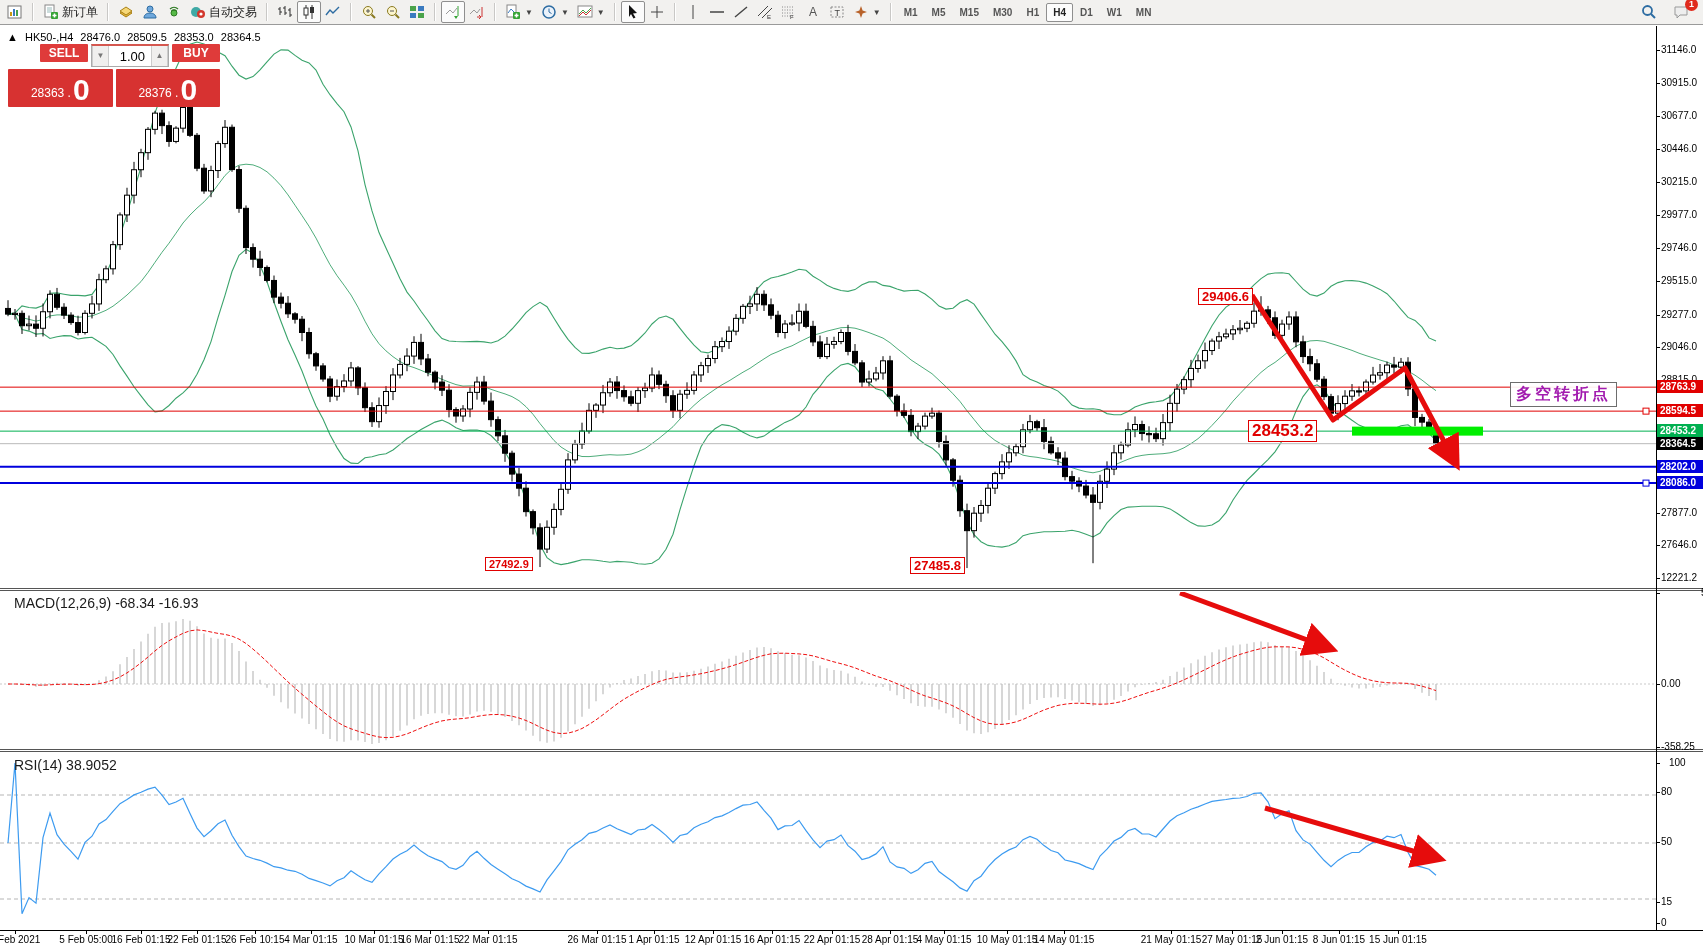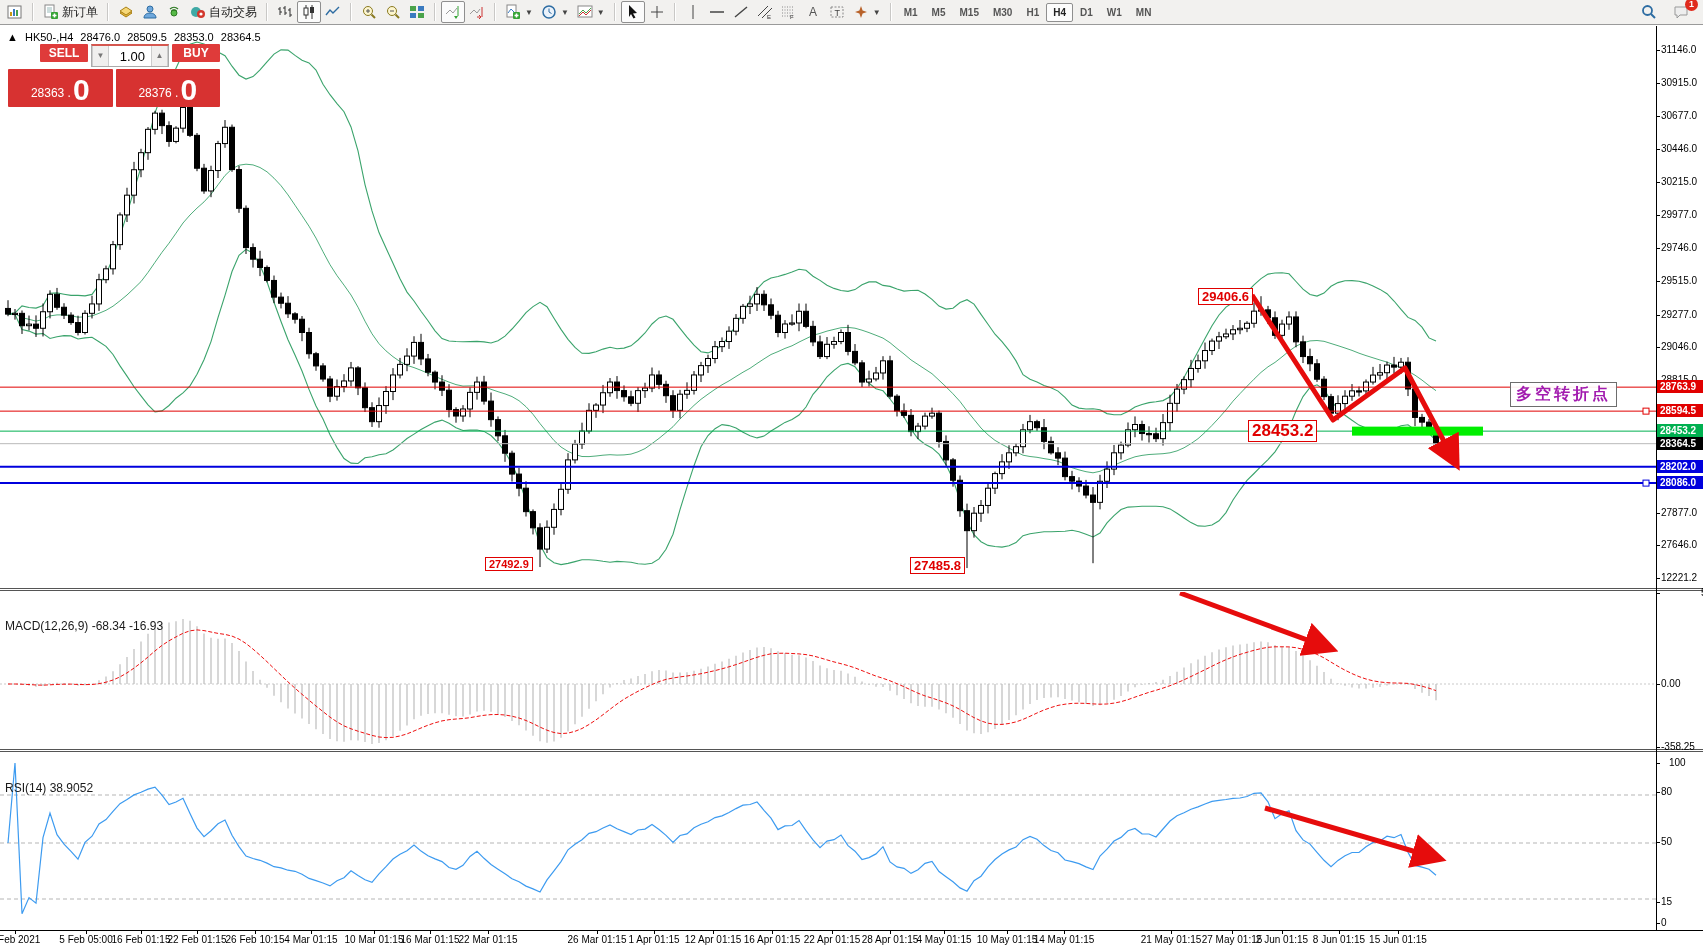--- a/index.html
+++ b/index.html
@@ -43,21 +43,21 @@
   #tp-row2{display:flex;gap:3px;margin-top:2px;}
   .tp-price{flex:1;background:#d73231;color:#fff;height:36px;display:flex;align-items:flex-end;
             justify-content:center;padding-bottom:2px;border-radius:1px;}
   .tp-price .small{font-size:12px;font-weight:normal;line-height:24px;}
   .tp-price .big{font-size:30px;font-weight:bold;line-height:30px;margin-left:2px;}
   
   .anno-red{position:absolute;border:1px solid #e00000;color:#e00000;background:rgba(255,255,255,.92);
             padding:0 3px;white-space:nowrap;z-index:7;font-weight:bold;}
   .anno-green{position:absolute;border:1px solid #6d6d6d;color:#a21caf;background:rgba(255,255,255,.92);
             padding:1px 5px;white-space:nowrap;z-index:7;font-weight:bold;letter-spacing:3px;}
-  .ind-label{position:absolute;left:5px;font-size:12px;color:#1a1a1a;z-index:5;margin-top:24px;}
+  .ind-label{position:absolute;left:14px;font-size:14px;color:#1a1a1a;z-index:5;}
   
   #time-axis{position:absolute;left:0;top:930px;width:1703px;height:17px;background:#fff;border-top:1px solid #000;}
   .x-label{position:absolute;top:3px;font-size:10px;color:#000;transform:translateX(-50%);white-space:nowrap;}
   .x-tick{position:absolute;top:0;width:1px;height:3px;background:#000;}
   .icon16{width:16px;height:16px;display:block;}
 </style>
 </head>
 <body>
 
 <div id="root">

